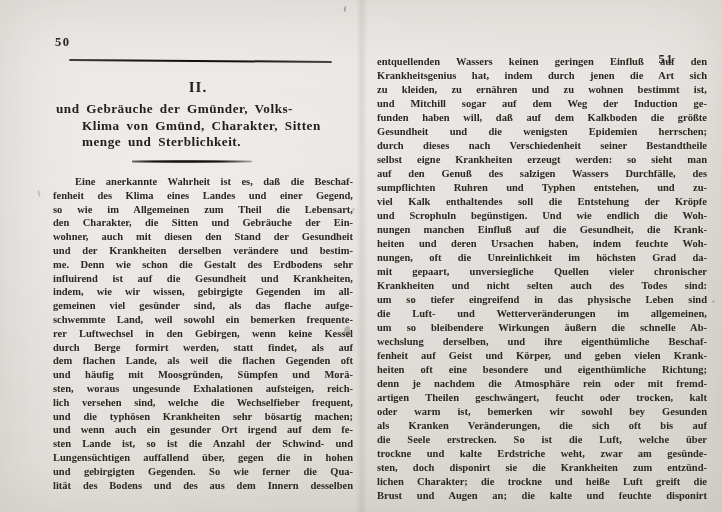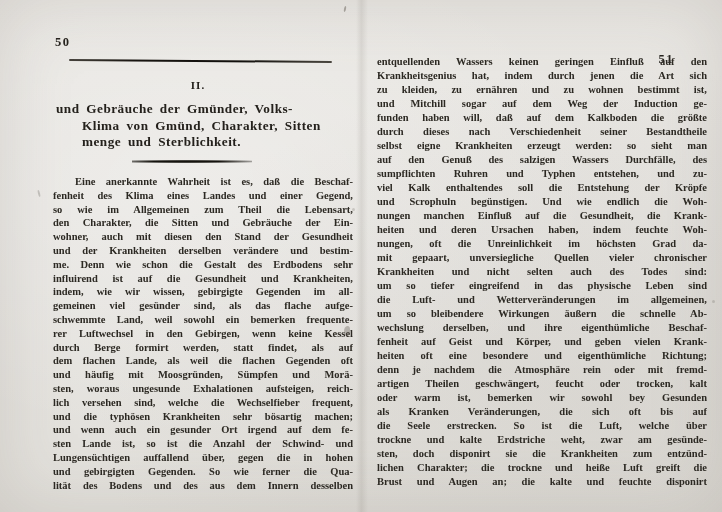--- a/index.html
+++ b/index.html
@@ -34,21 +34,21 @@
   #right-pagenum { right: 28px; top: 16px; text-align: center; }
 
   .top-rule {
     position: absolute; top: 30px; left: 21px; width: 263px; height: 2px;
     border-radius: 1px;
     background: linear-gradient(90deg, #46423c 0%, #171410 25%, #12100d 65%, #4a463f 100%);
     transform: rotate(0.4deg);
   }
   .chapter {
     position: absolute; top: 49px; left: 0; width: 100%;
-    text-align: center; font-size: 11px; font-weight: bold; letter-spacing: 1px;
+    text-align: center; font-size: 15px; font-weight: bold; letter-spacing: 1px;
     color: #211e19;
   }
   .heading { position: absolute; top: 71px; left: 8px; width: 290px; }
   .heading .hline {
     font-size: 13.2px; line-height: 16.5px; font-weight: bold;
     letter-spacing: 0.5px; word-spacing: 3px; color: #24211c;
     white-space: nowrap;
   }
   .heading .hline + .hline { margin-left: 26px; }
   .flourish {
@@ -119,20 +119,21 @@
   </div>
 
   <div class="page" id="right-page">
     <div class="pagenum" id="right-pagenum">51</div>
     <div class="body" id="right-body">
         <div class="line">entquellenden Wassers keinen geringen Einfluß auf den</div>
         <div class="line">Krankheitsgenius hat, indem durch jenen die Art sich</div>
         <div class="line">zu kleiden, zu ernähren und zu wohnen bestimmt ist,</div>
         <div class="line">und Mitchill sogar auf dem Weg der Induction ge-</div>
         <div class="line">funden haben will, daß auf dem Kalkboden die größte</div>
+        <div class="line">Gesundheit und die wenigsten Epidemien herrschen;</div>
         <div class="line">durch dieses nach Verschiedenheit seiner Bestandtheile</div>
         <div class="line">selbst eigne Krankheiten erzeugt werden: so sieht man</div>
         <div class="line">auf den Genuß des salzigen Wassers Durchfälle, des</div>
         <div class="line">sumpflichten Ruhren und Typhen entstehen, und zu-</div>
         <div class="line">viel Kalk enthaltendes soll die Entstehung der Kröpfe</div>
         <div class="line">und Scrophuln begünstigen. Und wie endlich die Woh-</div>
         <div class="line">nungen manchen Einfluß auf die Gesundheit, die Krank-</div>
         <div class="line">heiten und deren Ursachen haben, indem feuchte Woh-</div>
         <div class="line">nungen, oft die Unreinlichkeit im höchsten Grad da-</div>
         <div class="line">mit gepaart, unversiegliche Quellen vieler chronischer</div>

